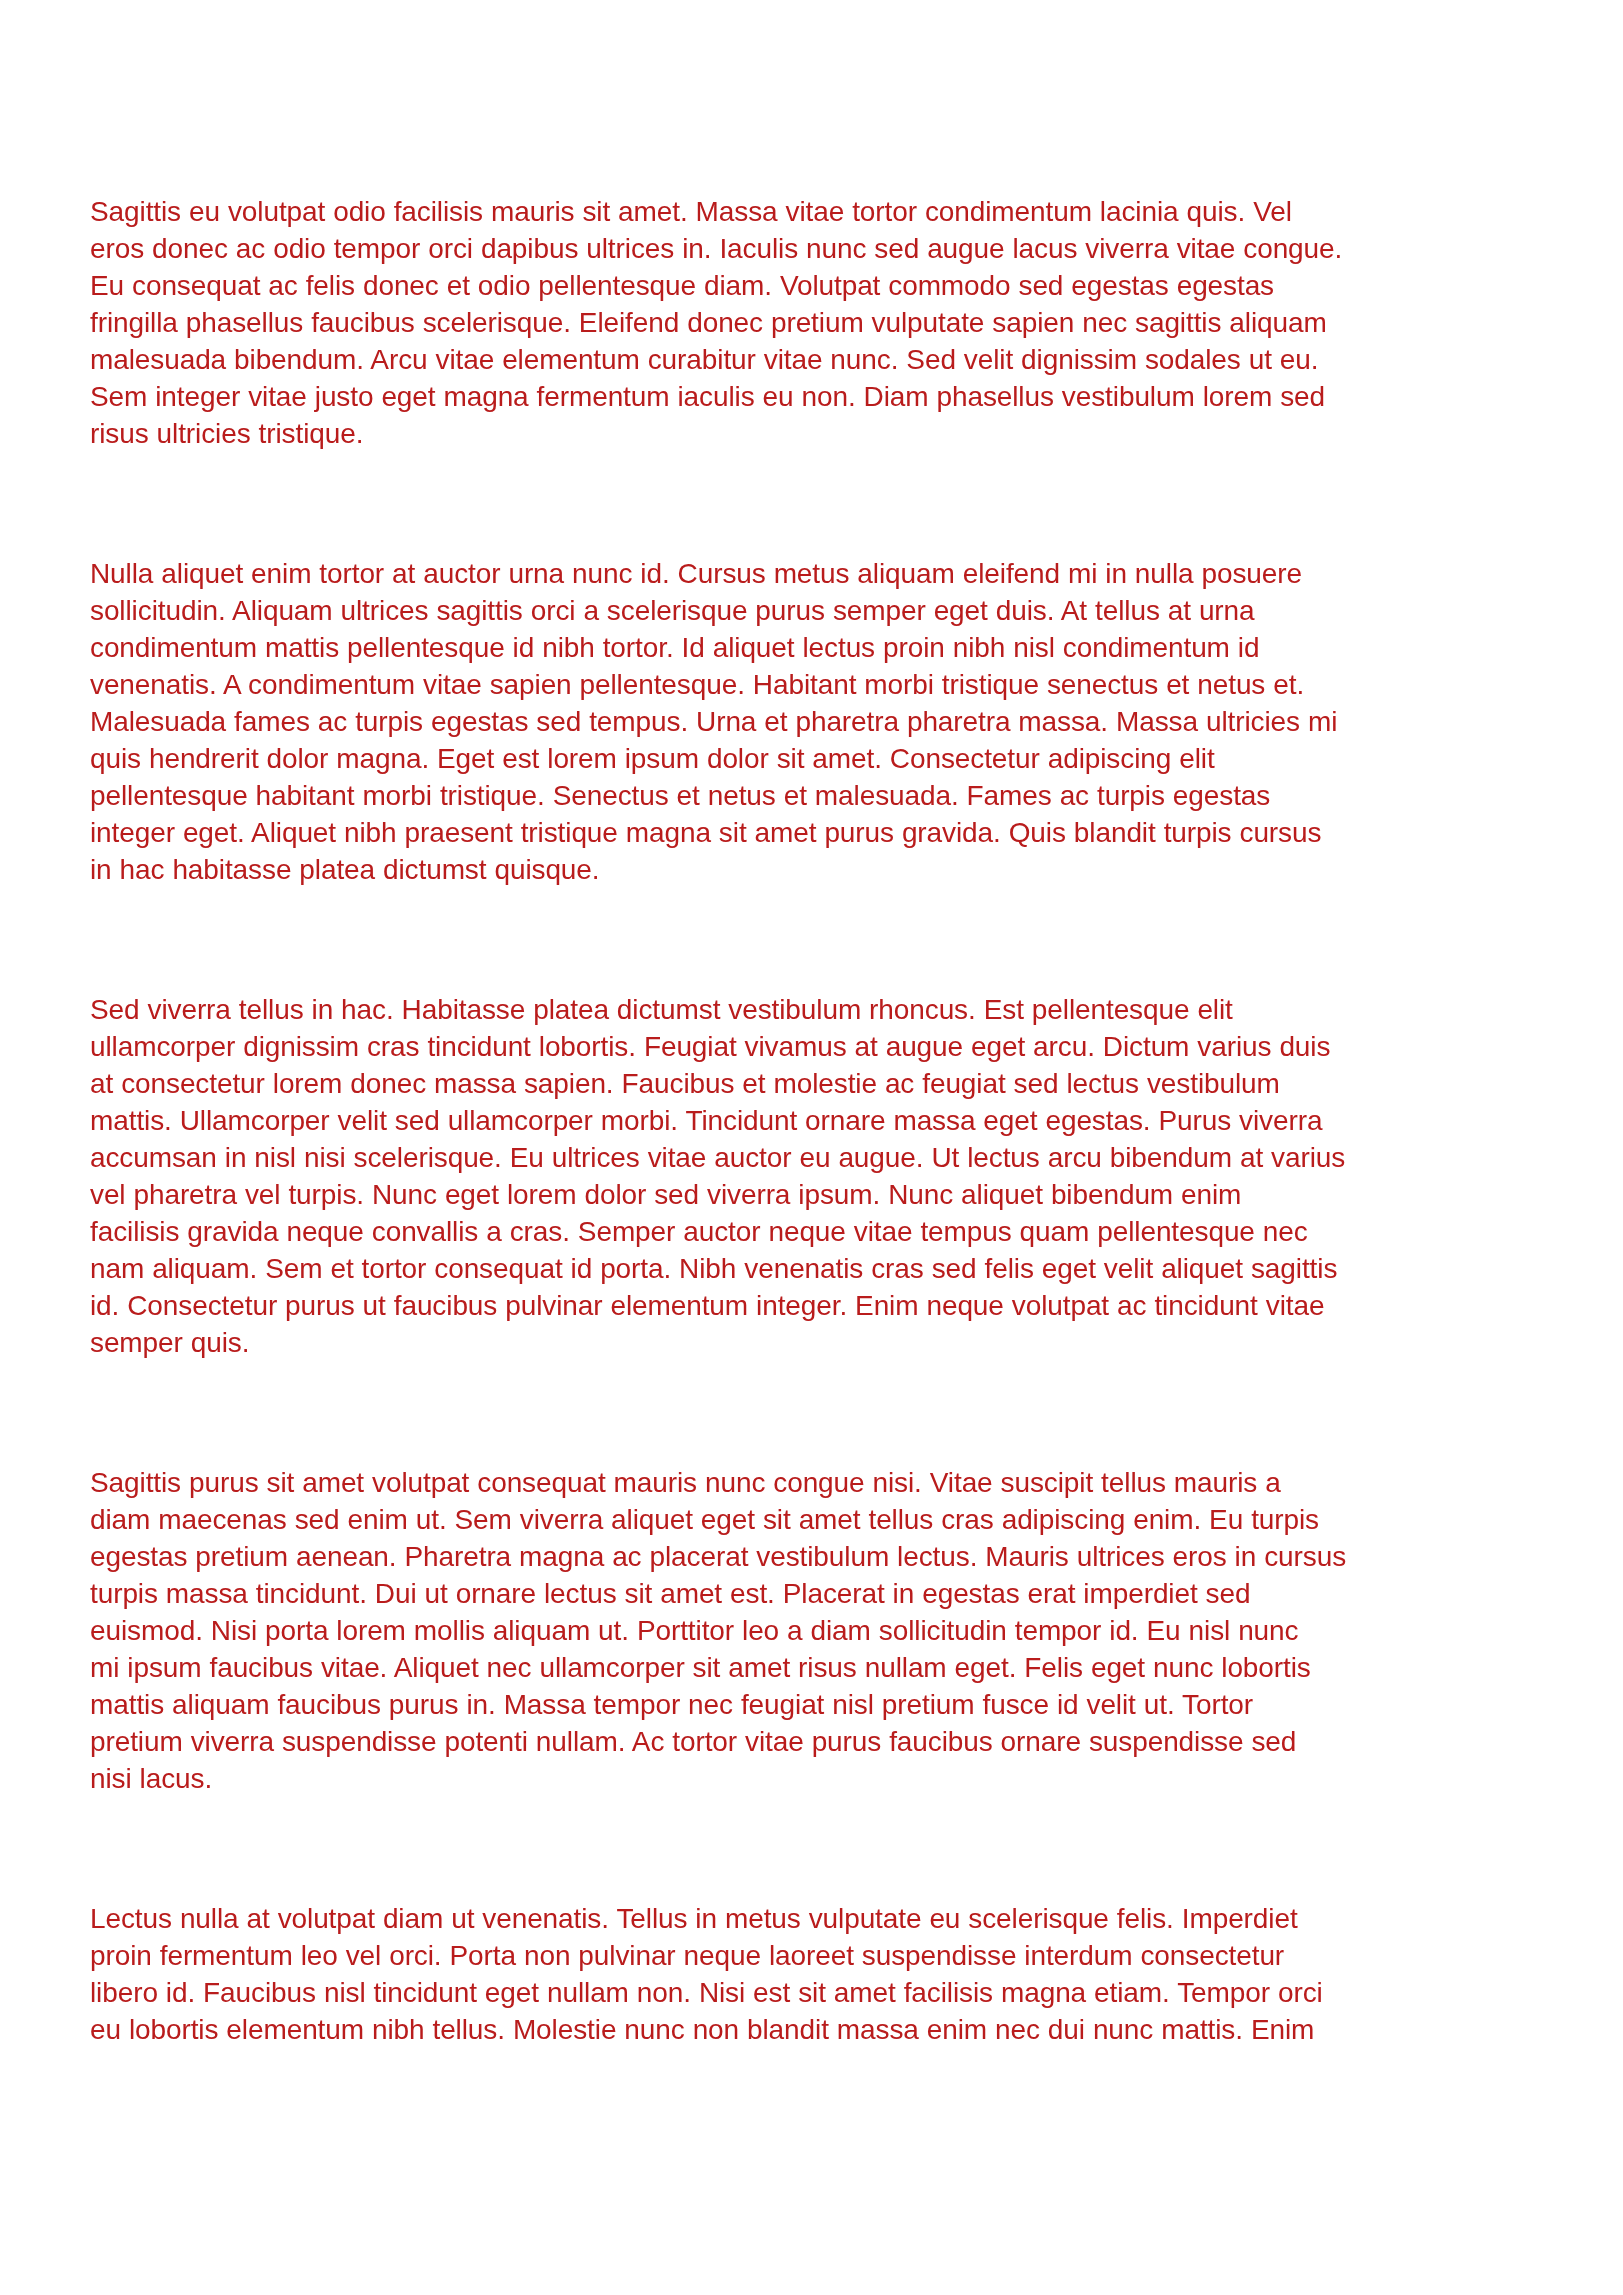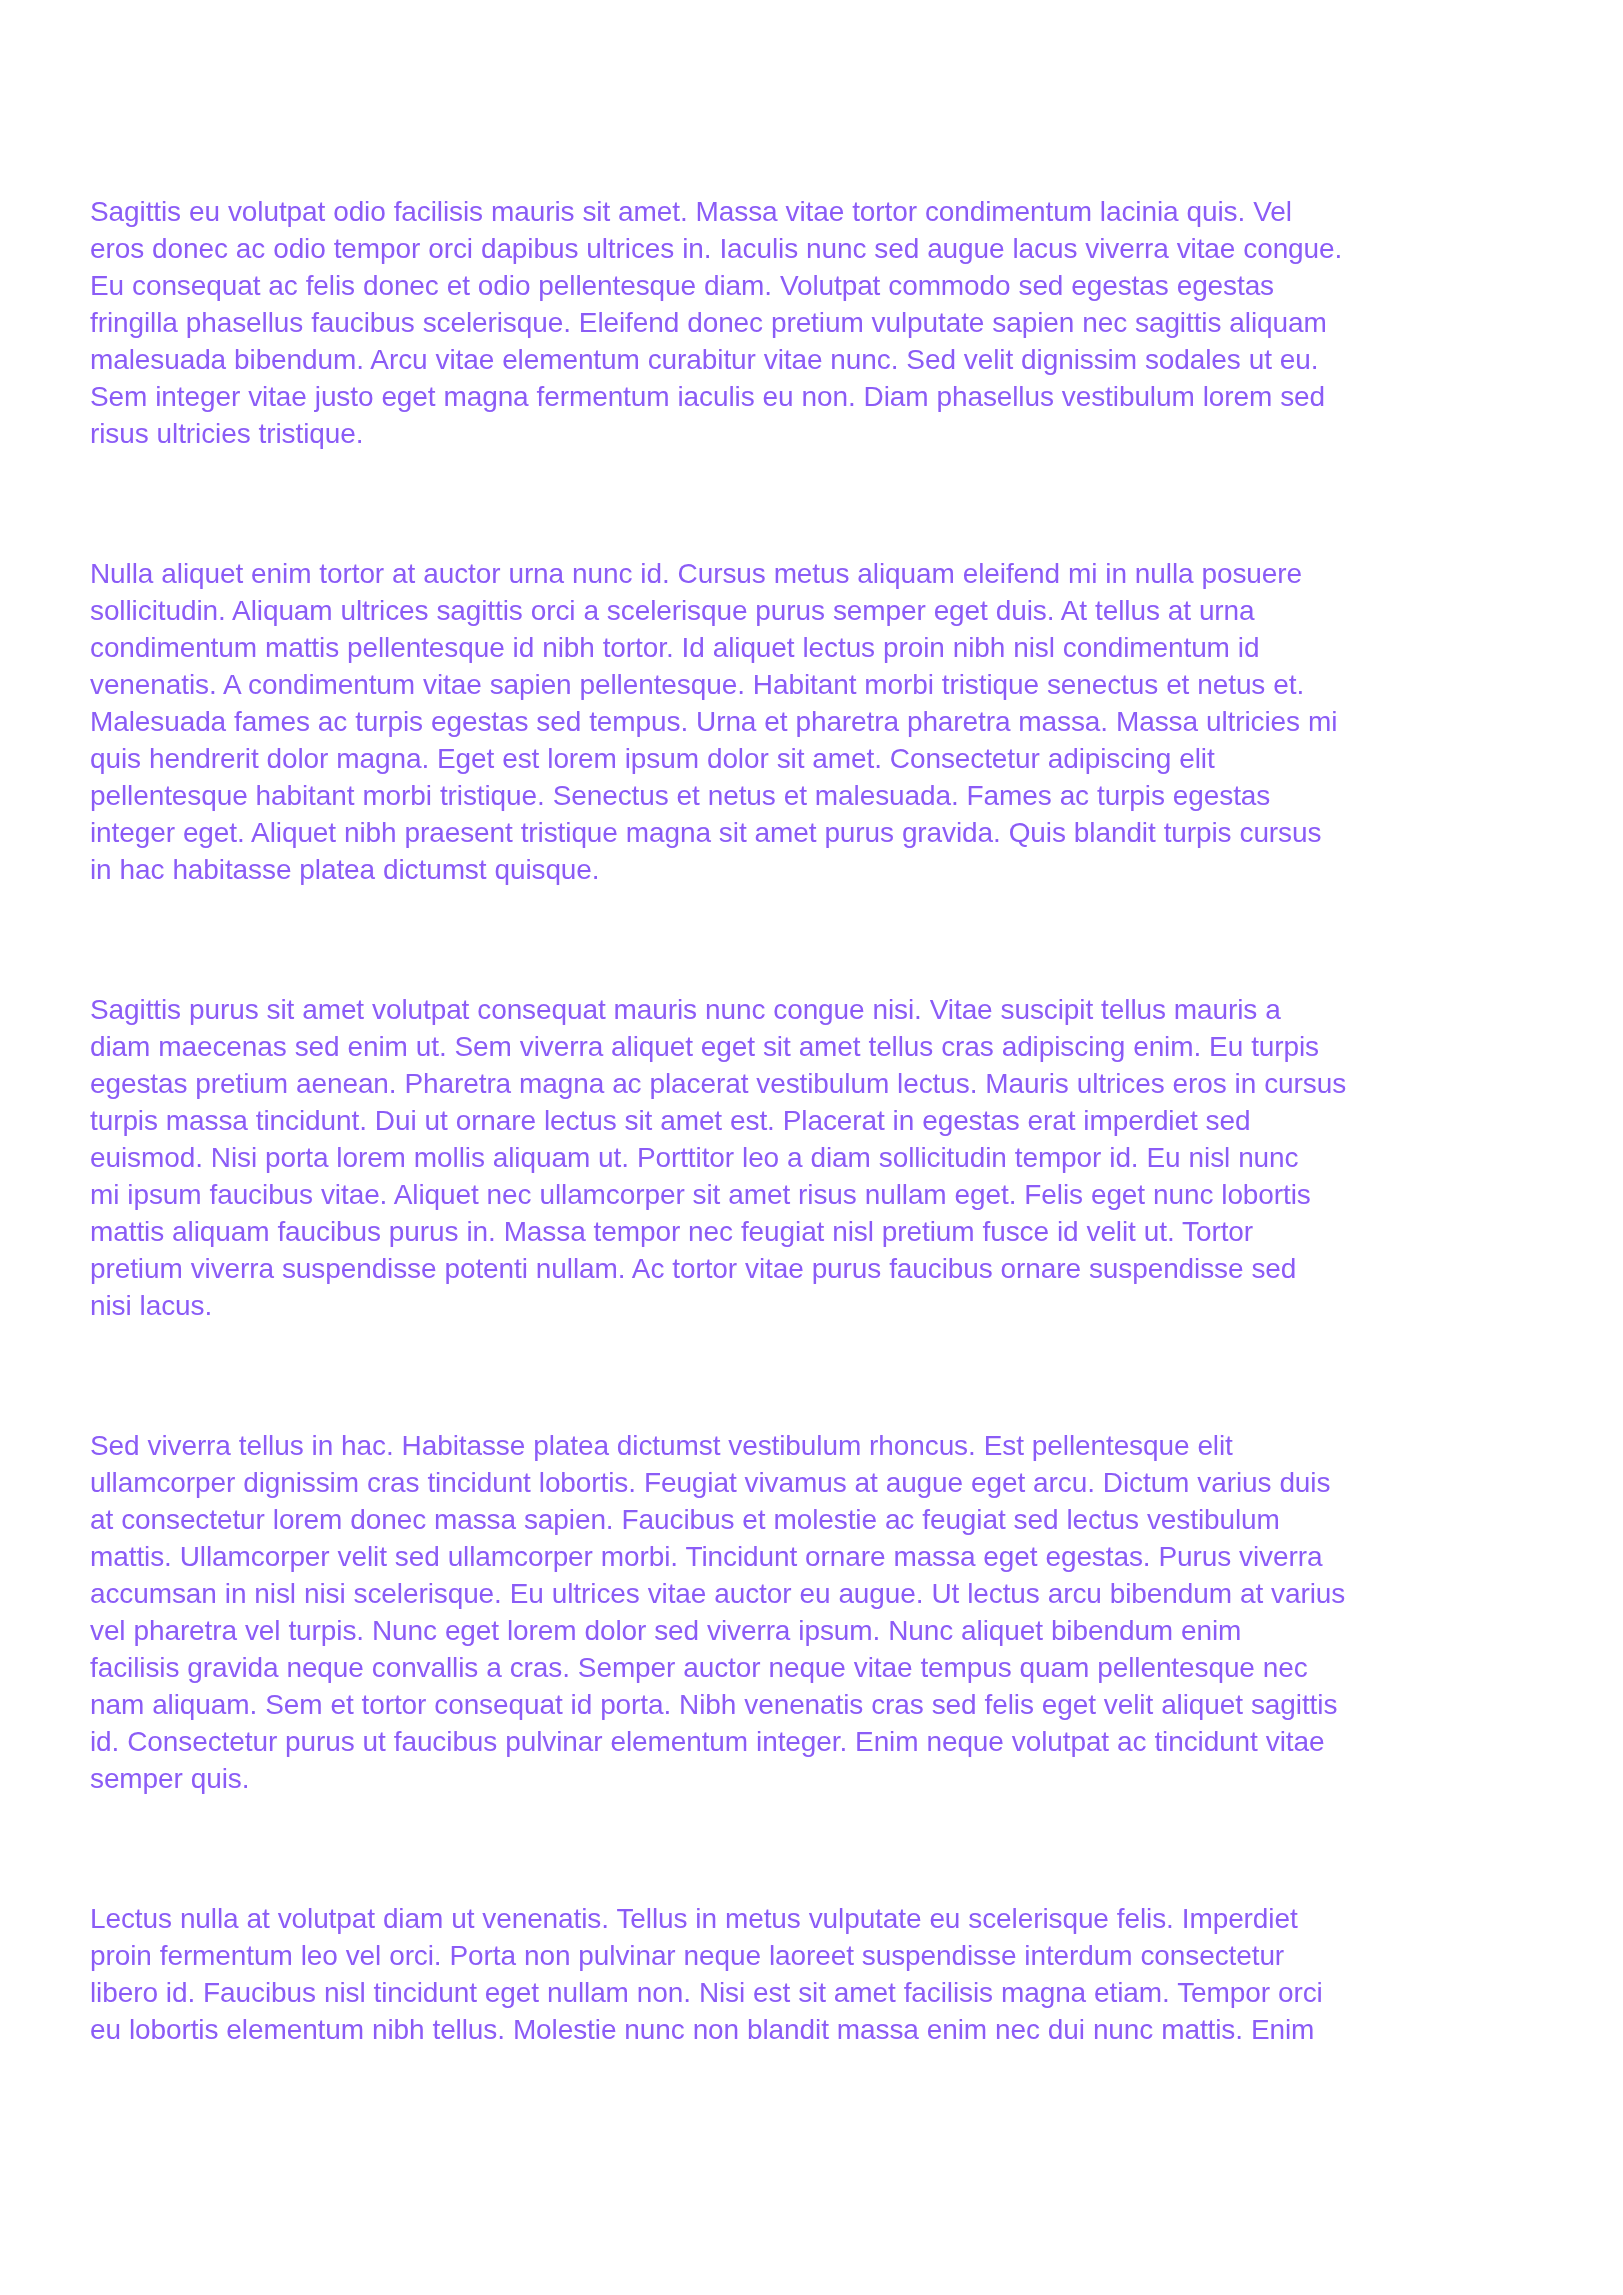--- a/index.html
+++ b/index.html
@@ -13,21 +13,21 @@
     height: 2295px;
     background: #ffffff;
     overflow: hidden;
     box-sizing: border-box;
     padding: 193px 89px 0 90px;
   }
   .para {
     font-family: "Liberation Sans", sans-serif;
     font-size: 28px;
     line-height: 37px;
-    color: #8b5cf6;
+    color: #b91c1c;
     margin: 0 0 103px 0;
     white-space: pre-line;
     letter-spacing: -0.1px;
     word-spacing: 0.3px;
   }
 </style>
 </head>
 <body>
 
 <div class="page">
@@ -40,37 +40,37 @@
 risus ultricies tristique.</p>
   <p class="para">Nulla aliquet enim tortor at auctor urna nunc id. Cursus metus aliquam eleifend mi in nulla posuere
 sollicitudin. Aliquam ultrices sagittis orci a scelerisque purus semper eget duis. At tellus at urna
 condimentum mattis pellentesque id nibh tortor. Id aliquet lectus proin nibh nisl condimentum id
 venenatis. A condimentum vitae sapien pellentesque. Habitant morbi tristique senectus et netus et.
 Malesuada fames ac turpis egestas sed tempus. Urna et pharetra pharetra massa. Massa ultricies mi
 quis hendrerit dolor magna. Eget est lorem ipsum dolor sit amet. Consectetur adipiscing elit
 pellentesque habitant morbi tristique. Senectus et netus et malesuada. Fames ac turpis egestas
 integer eget. Aliquet nibh praesent tristique magna sit amet purus gravida. Quis blandit turpis cursus
 in hac habitasse platea dictumst quisque.</p>
-  <p class="para">Sagittis purus sit amet volutpat consequat mauris nunc congue nisi. Vitae suscipit tellus mauris a
-diam maecenas sed enim ut. Sem viverra aliquet eget sit amet tellus cras adipiscing enim. Eu turpis
-egestas pretium aenean. Pharetra magna ac placerat vestibulum lectus. Mauris ultrices eros in cursus
-turpis massa tincidunt. Dui ut ornare lectus sit amet est. Placerat in egestas erat imperdiet sed
-euismod. Nisi porta lorem mollis aliquam ut. Porttitor leo a diam sollicitudin tempor id. Eu nisl nunc
-mi ipsum faucibus vitae. Aliquet nec ullamcorper sit amet risus nullam eget. Felis eget nunc lobortis
-mattis aliquam faucibus purus in. Massa tempor nec feugiat nisl pretium fusce id velit ut. Tortor
-pretium viverra suspendisse potenti nullam. Ac tortor vitae purus faucibus ornare suspendisse sed
-nisi lacus.</p>
   <p class="para">Sed viverra tellus in hac. Habitasse platea dictumst vestibulum rhoncus. Est pellentesque elit
 ullamcorper dignissim cras tincidunt lobortis. Feugiat vivamus at augue eget arcu. Dictum varius duis
 at consectetur lorem donec massa sapien. Faucibus et molestie ac feugiat sed lectus vestibulum
 mattis. Ullamcorper velit sed ullamcorper morbi. Tincidunt ornare massa eget egestas. Purus viverra
 accumsan in nisl nisi scelerisque. Eu ultrices vitae auctor eu augue. Ut lectus arcu bibendum at varius
 vel pharetra vel turpis. Nunc eget lorem dolor sed viverra ipsum. Nunc aliquet bibendum enim
 facilisis gravida neque convallis a cras. Semper auctor neque vitae tempus quam pellentesque nec
 nam aliquam. Sem et tortor consequat id porta. Nibh venenatis cras sed felis eget velit aliquet sagittis
 id. Consectetur purus ut faucibus pulvinar elementum integer. Enim neque volutpat ac tincidunt vitae
 semper quis.</p>
+  <p class="para">Sagittis purus sit amet volutpat consequat mauris nunc congue nisi. Vitae suscipit tellus mauris a
+diam maecenas sed enim ut. Sem viverra aliquet eget sit amet tellus cras adipiscing enim. Eu turpis
+egestas pretium aenean. Pharetra magna ac placerat vestibulum lectus. Mauris ultrices eros in cursus
+turpis massa tincidunt. Dui ut ornare lectus sit amet est. Placerat in egestas erat imperdiet sed
+euismod. Nisi porta lorem mollis aliquam ut. Porttitor leo a diam sollicitudin tempor id. Eu nisl nunc
+mi ipsum faucibus vitae. Aliquet nec ullamcorper sit amet risus nullam eget. Felis eget nunc lobortis
+mattis aliquam faucibus purus in. Massa tempor nec feugiat nisl pretium fusce id velit ut. Tortor
+pretium viverra suspendisse potenti nullam. Ac tortor vitae purus faucibus ornare suspendisse sed
+nisi lacus.</p>
   <p class="para">Lectus nulla at volutpat diam ut venenatis. Tellus in metus vulputate eu scelerisque felis. Imperdiet
 proin fermentum leo vel orci. Porta non pulvinar neque laoreet suspendisse interdum consectetur
 libero id. Faucibus nisl tincidunt eget nullam non. Nisi est sit amet facilisis magna etiam. Tempor orci
 eu lobortis elementum nibh tellus. Molestie nunc non blandit massa enim nec dui nunc mattis. Enim</p>
 </div>
 
 
 </body></html>

